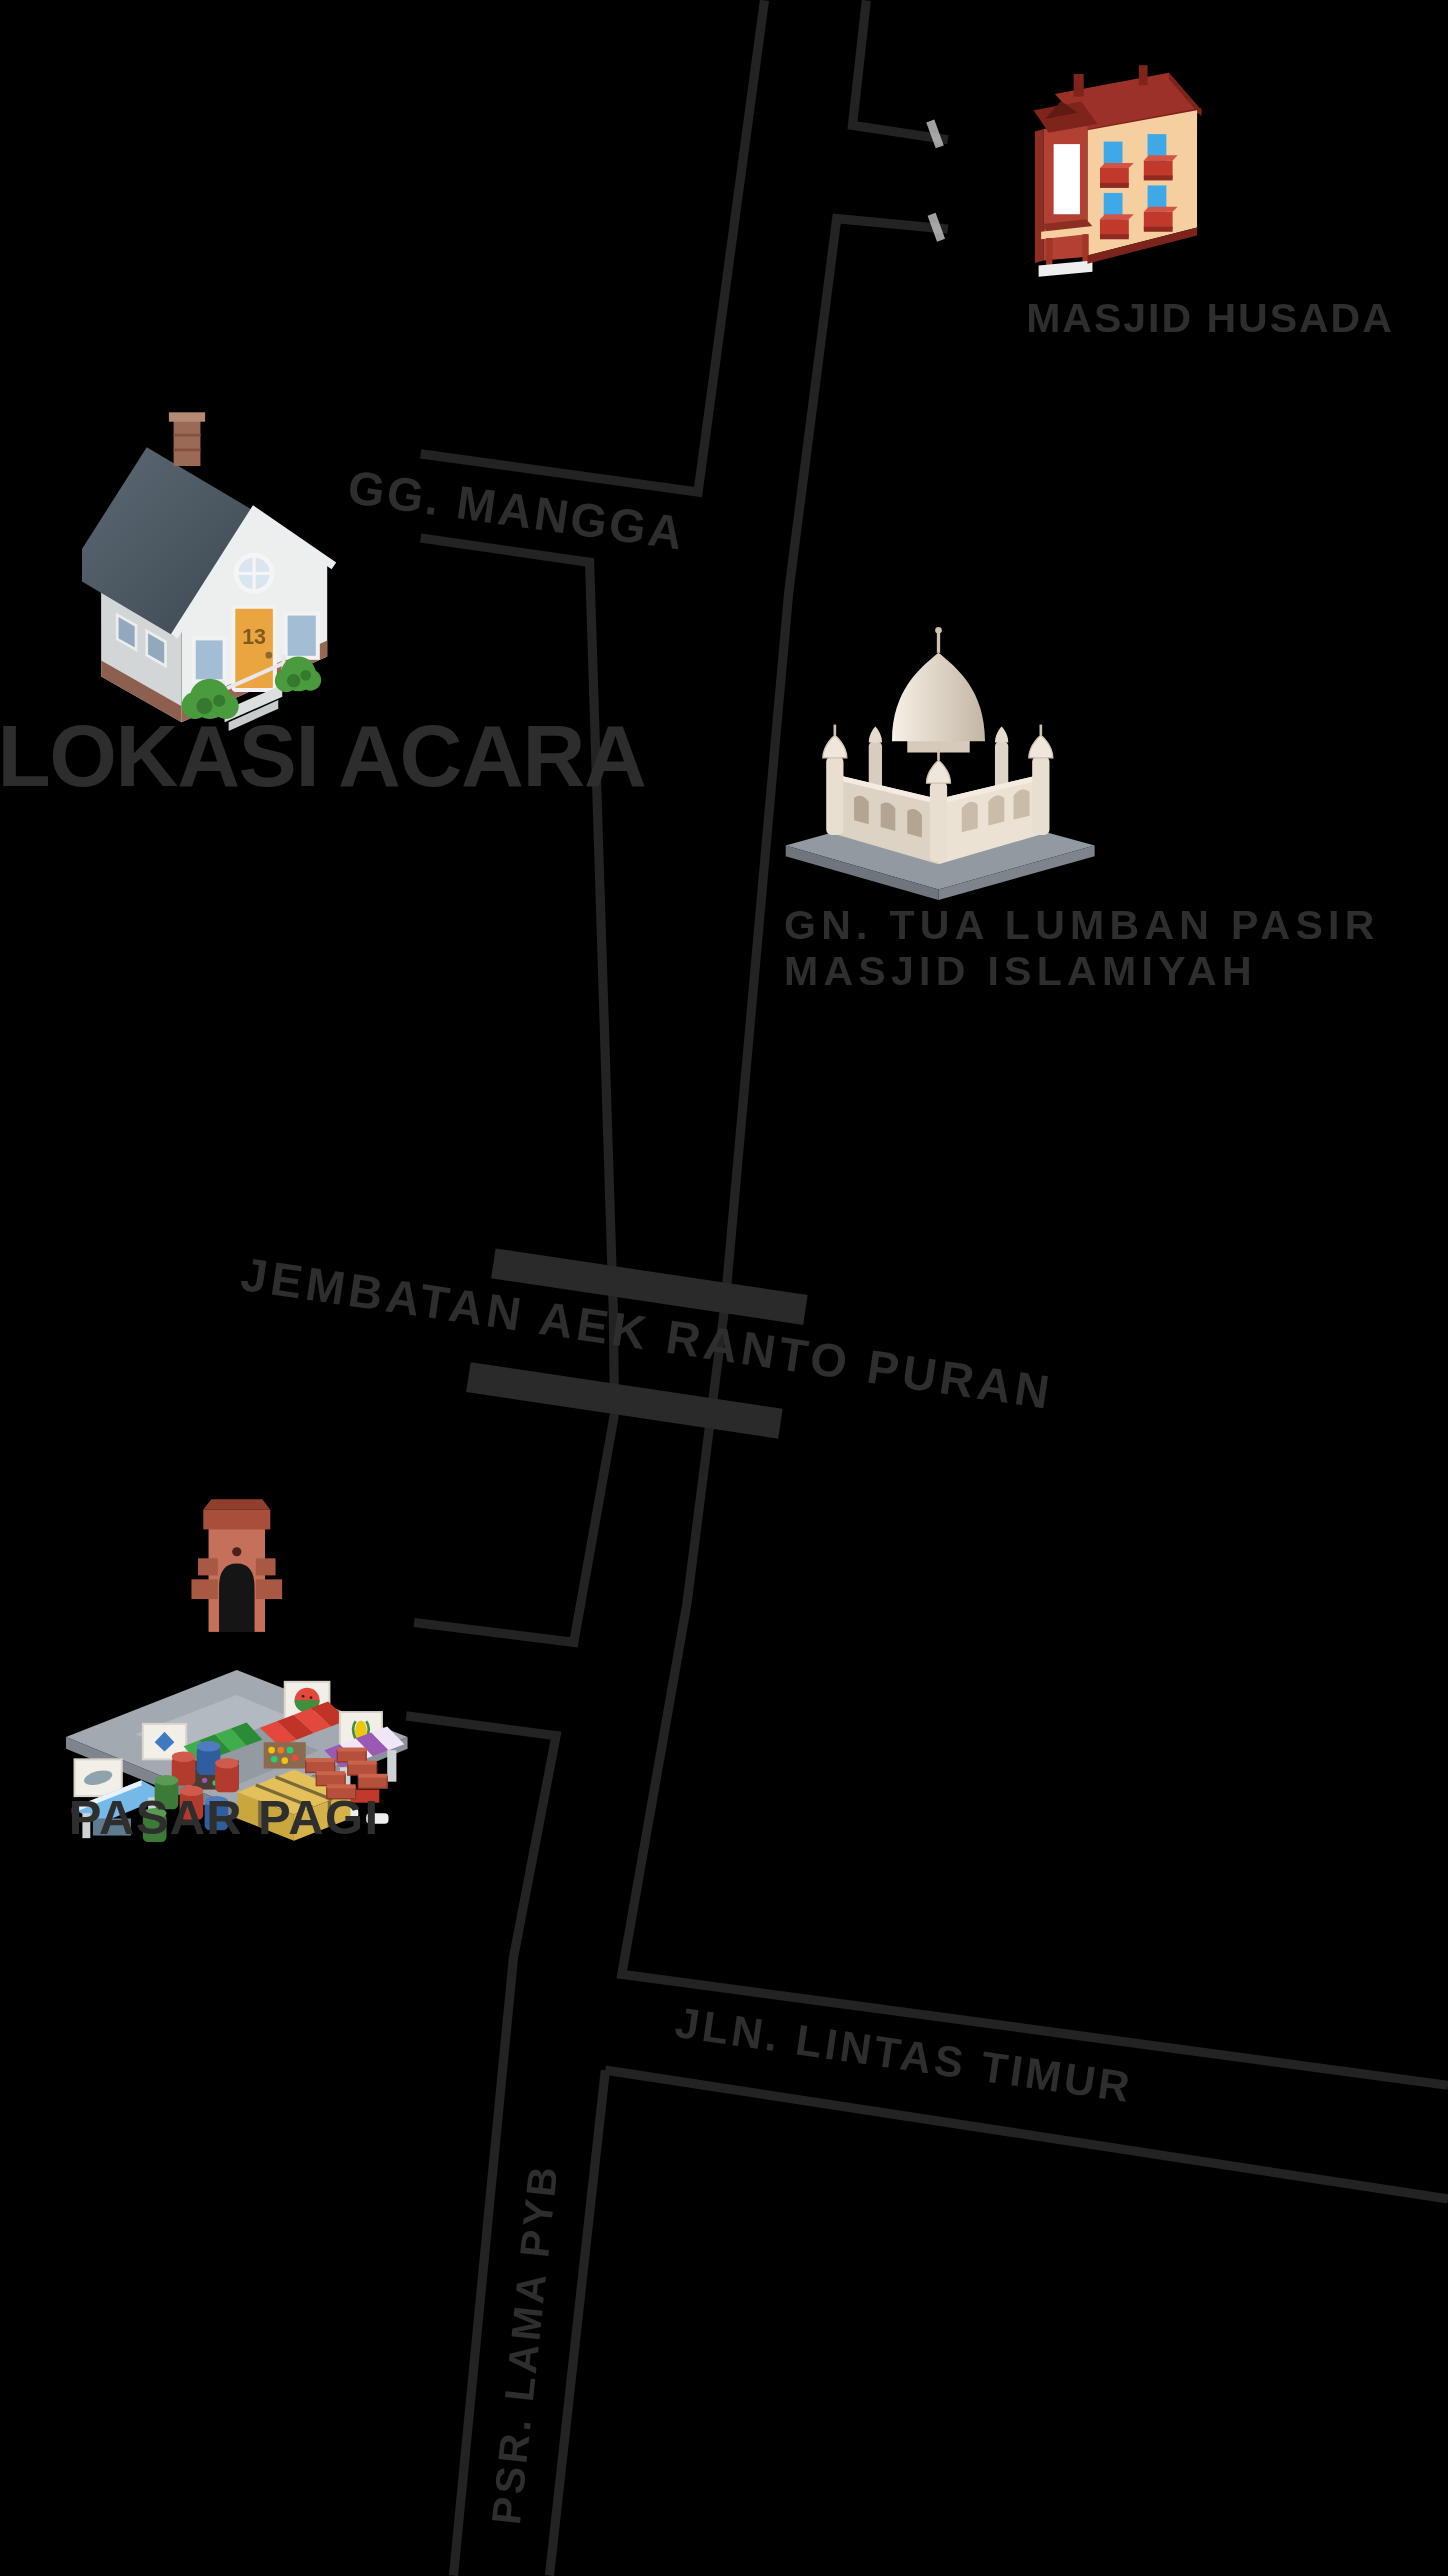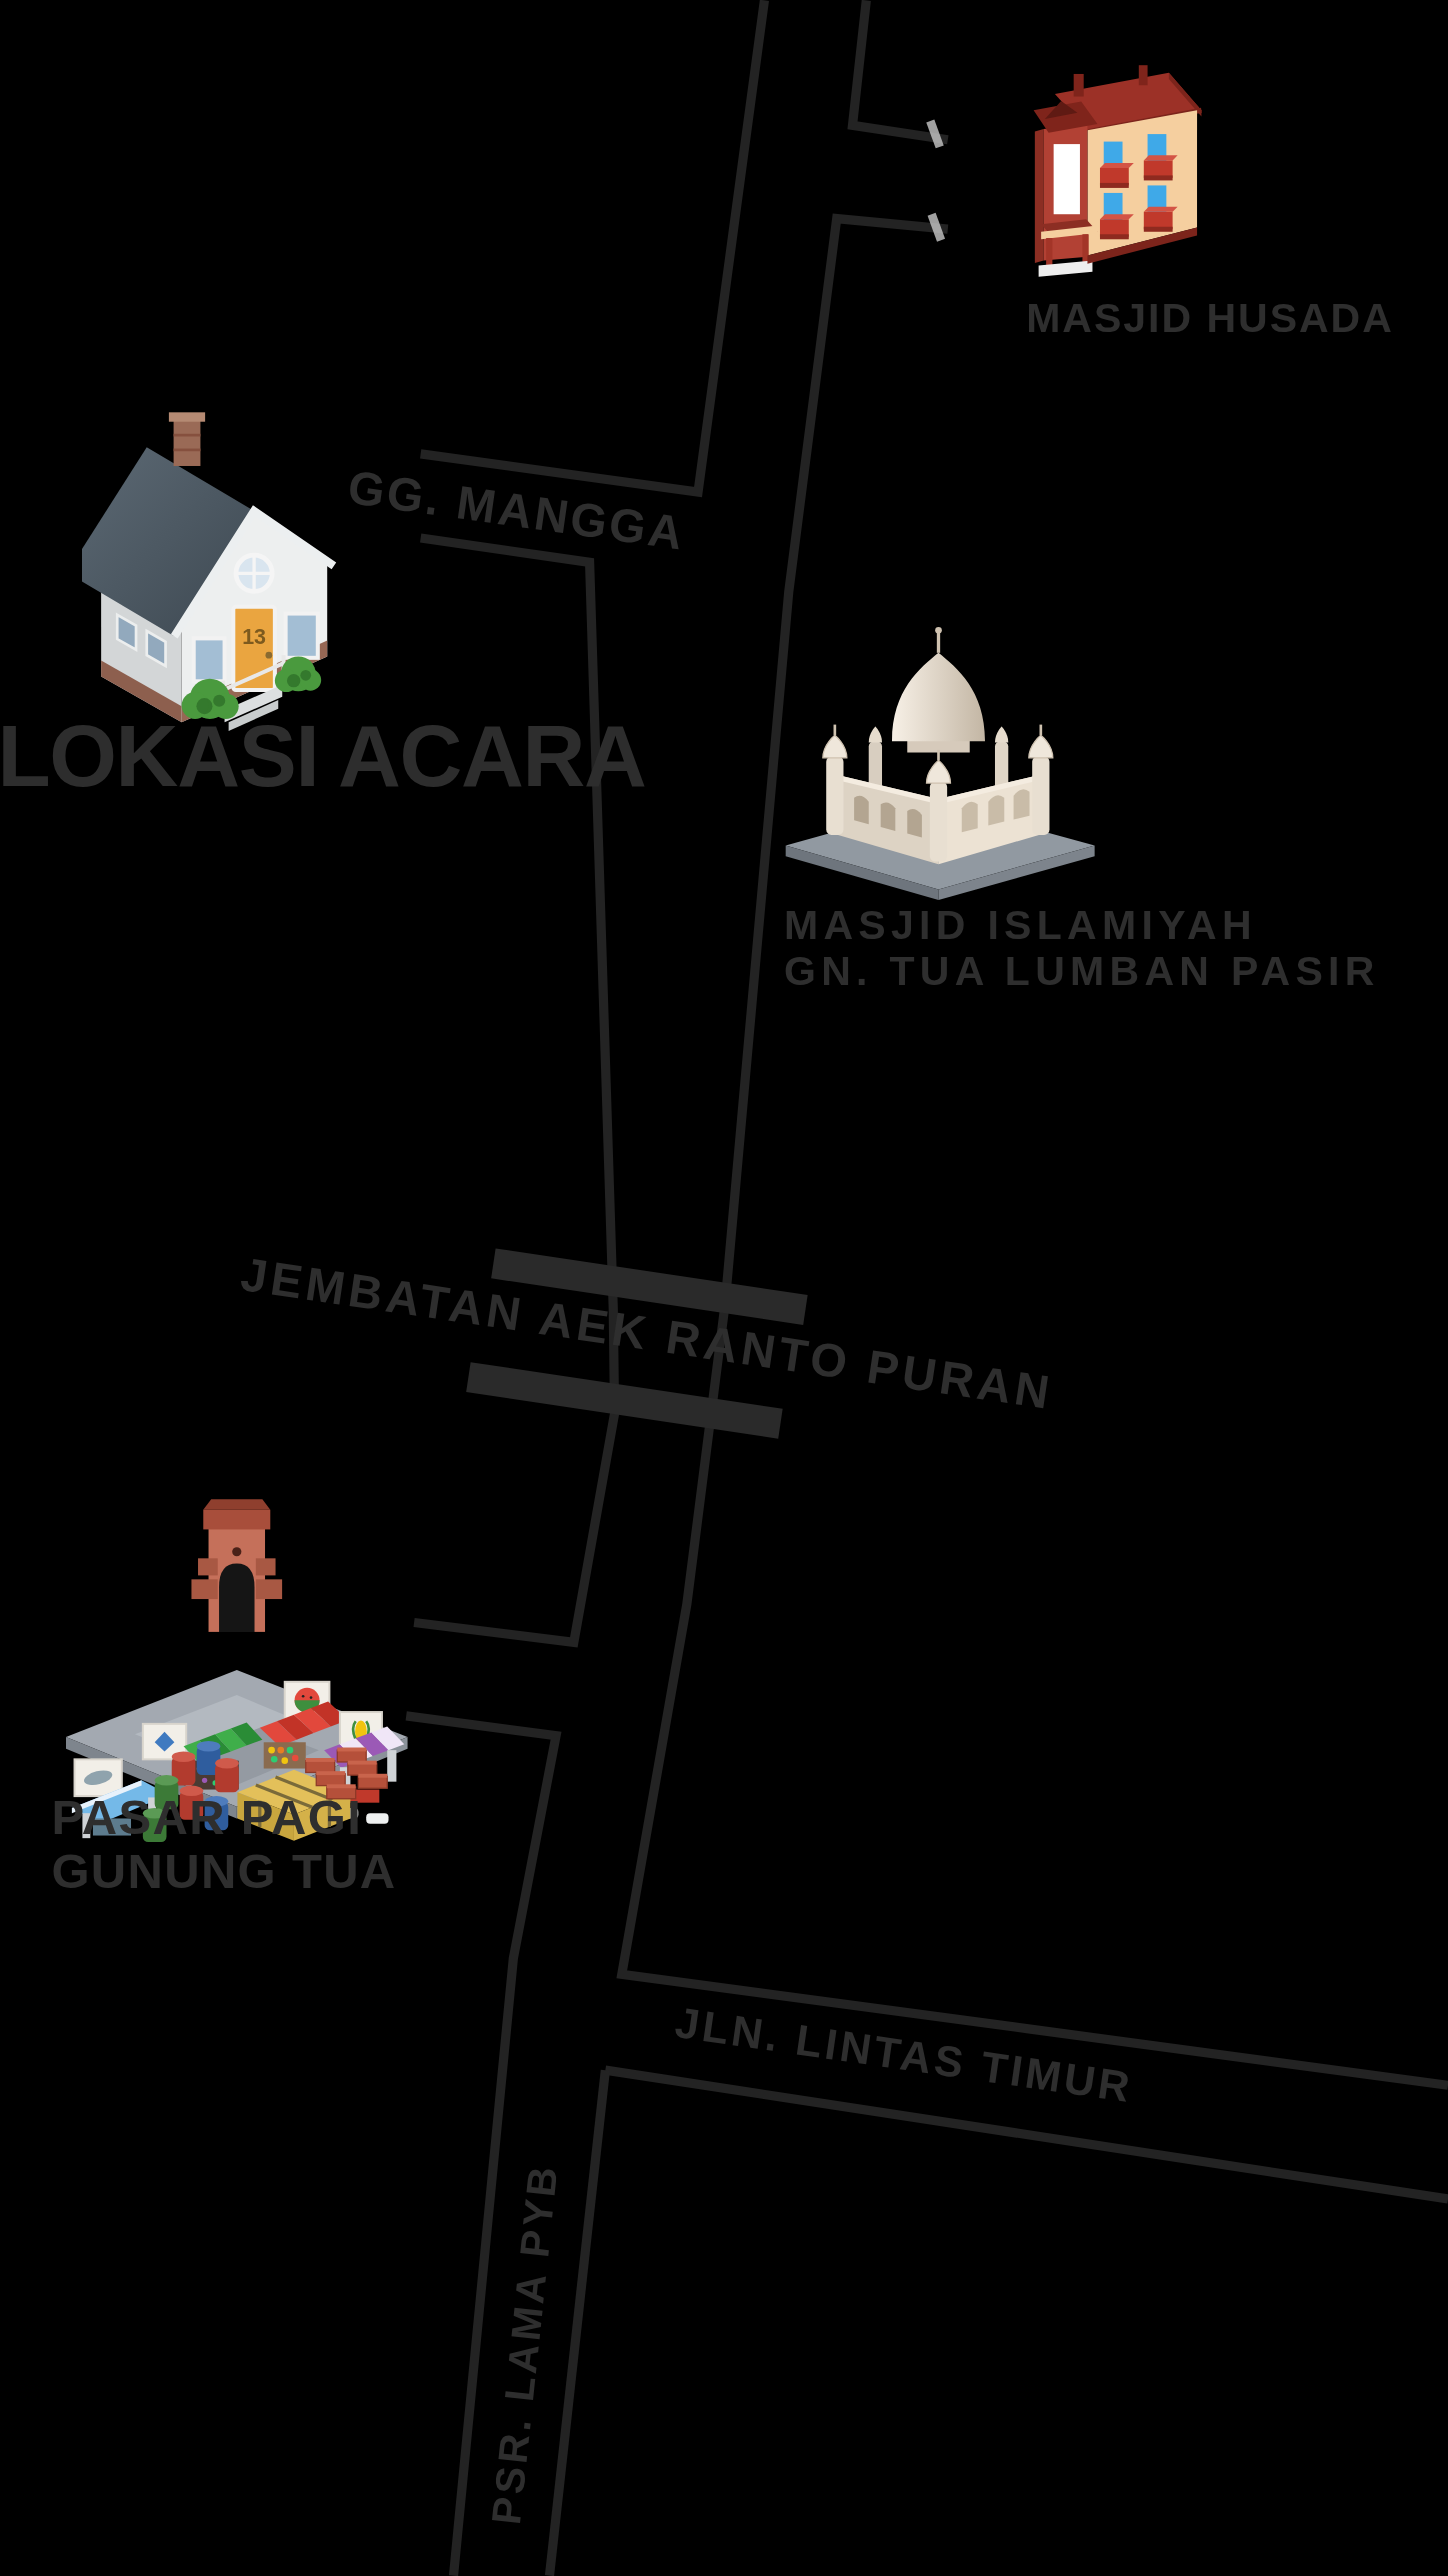--- a/index.html
+++ b/index.html
@@ -361,23 +361,22 @@
 
   <div class="lbl street lbl-psr">PSR. LAMA PYB</div>
 
   <div class="lbl lbl-akbid">
     <span class="ln">MASJID HUSADA</span>
   </div>
 
   <div class="lbl lbl-title">LOKASI ACARA</div>
 
   <div class="lbl lbl-masjid">
+    <span class="ln">GN. TUA LUMBAN PASIR</span>
     <span class="ln">MASJID ISLAMIYAH</span>
-    <span class="ln">GN. TUA LUMBAN PASIR</span>
   </div>
 
   <div class="lbl lbl-pasar">
     <span class="ln">PASAR PAGI</span>
-    <span class="ln">GUNUNG TUA</span>
   </div>
 
 </div>
 
 
 </body></html>

